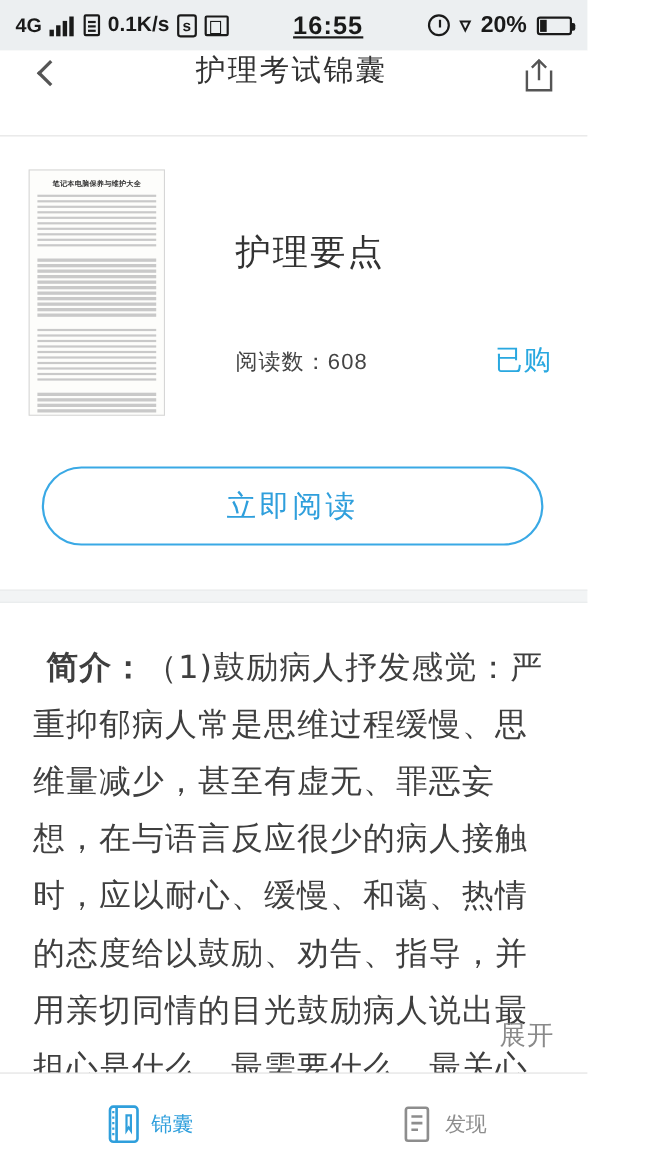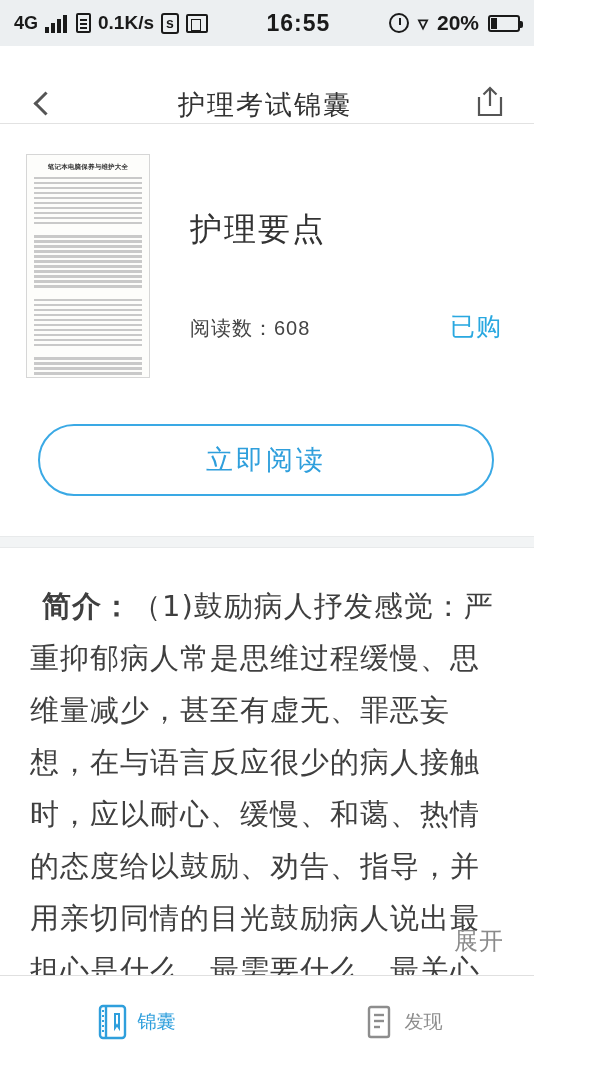--- a/index.html
+++ b/index.html
@@ -25,21 +25,21 @@
     background: #eceff1;
     display: flex;
     align-items: center;
     padding: 0 14px;
     font-size: 21px;
     color: #1a1a1a;
     font-weight: bold;
     flex: none;
   }
   .sb-left { display: flex; align-items: center; gap: 7px; }
-  .sb-center { flex: 1; text-align: center; font-size: 23px; letter-spacing: 1px;}
+  .sb-center { flex: 1; text-align: center; font-size: 23px; letter-spacing: 1px; text-decoration: underline;}
   .sb-right { display: flex; align-items: center; gap: 9px; }
   .net-label { font-size: 18px; font-weight: bold; }
   .signal-bars { display: flex; align-items: flex-end; gap: 2px; height: 20px; }
   .signal-bars i { width: 4px; background: #1a1a1a; display: block; }
   .signal-bars i:nth-child(1){height:6px;}
   .signal-bars i:nth-child(2){height:10px;}
   .signal-bars i:nth-child(3){height:14px;}
   .signal-bars i:nth-child(4){height:18px;}
   .sim-icon {
     width: 15px; height: 20px; border: 2px solid #1a1a1a; border-radius: 2px;
@@ -74,21 +74,21 @@
   .batt:after {
     content:""; position:absolute; right:-5px; top:4px; width:3px; height:7px; background:#1a1a1a; border-radius:0 2px 2px 0;
   }
   .batt i { display:block; height:11px; background:#1a1a1a; margin-left:1px; width:20%; }
 
   
   .titlebar {
     height: 78px;
     background: #ffffff;
     display: flex;
-    align-items: flex-end;
+    align-items: flex-start;
     padding: 0 22px;
     border-bottom: 1px solid #e2e2e2;
     flex: none;
   }
   .back-btn {
     width: 40px; height: 40px; display:flex; align-items:center; justify-content:center;
     cursor: pointer;
   }
   .chev {
     width: 17px; height: 17px; border-left: 3px solid #555; border-bottom: 3px solid #555;
@@ -97,20 +97,21 @@
   .title-text {
     flex: 1; text-align: center; font-size: 27px; color: #333; letter-spacing: 2px;
   }
   .share-btn { width: 44px; height: 44px; display:flex; align-items:center; justify-content:center; cursor:pointer;}
 
   
   .book-section {
     display: flex;
     padding: 30px 26px 0 26px;
     flex: none;
+    gap: 24px;
   }
   .cover {
     width: 124px; height: 224px;
     background: #fdfdfb;
     border: 1px solid #d6d6d6;
     padding: 8px 7px;
     overflow: hidden;
     flex: none;
   }
   .cover-title {

